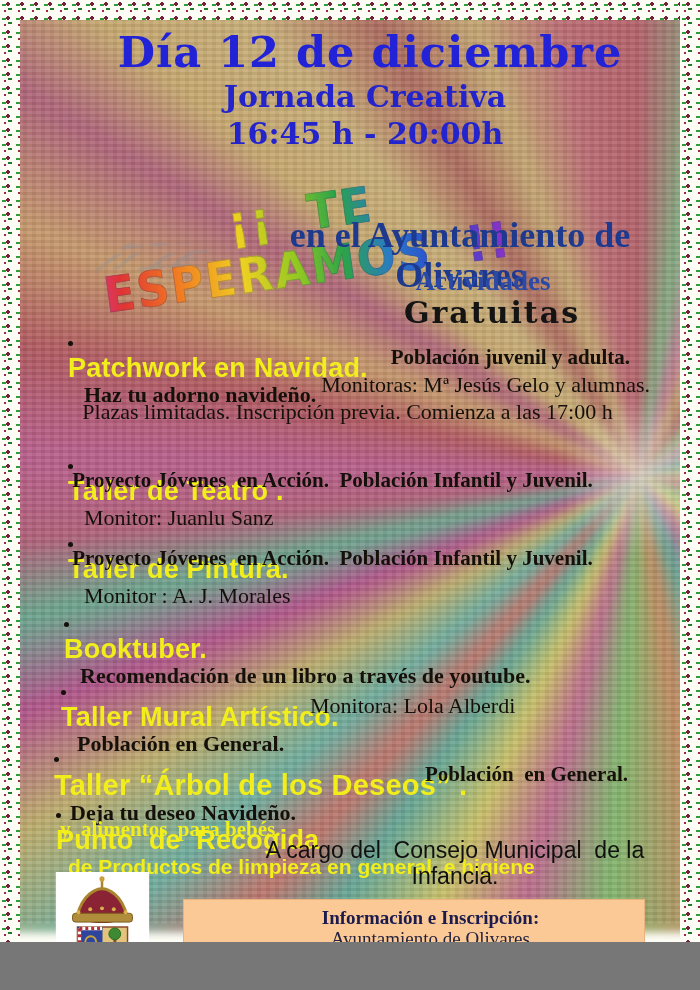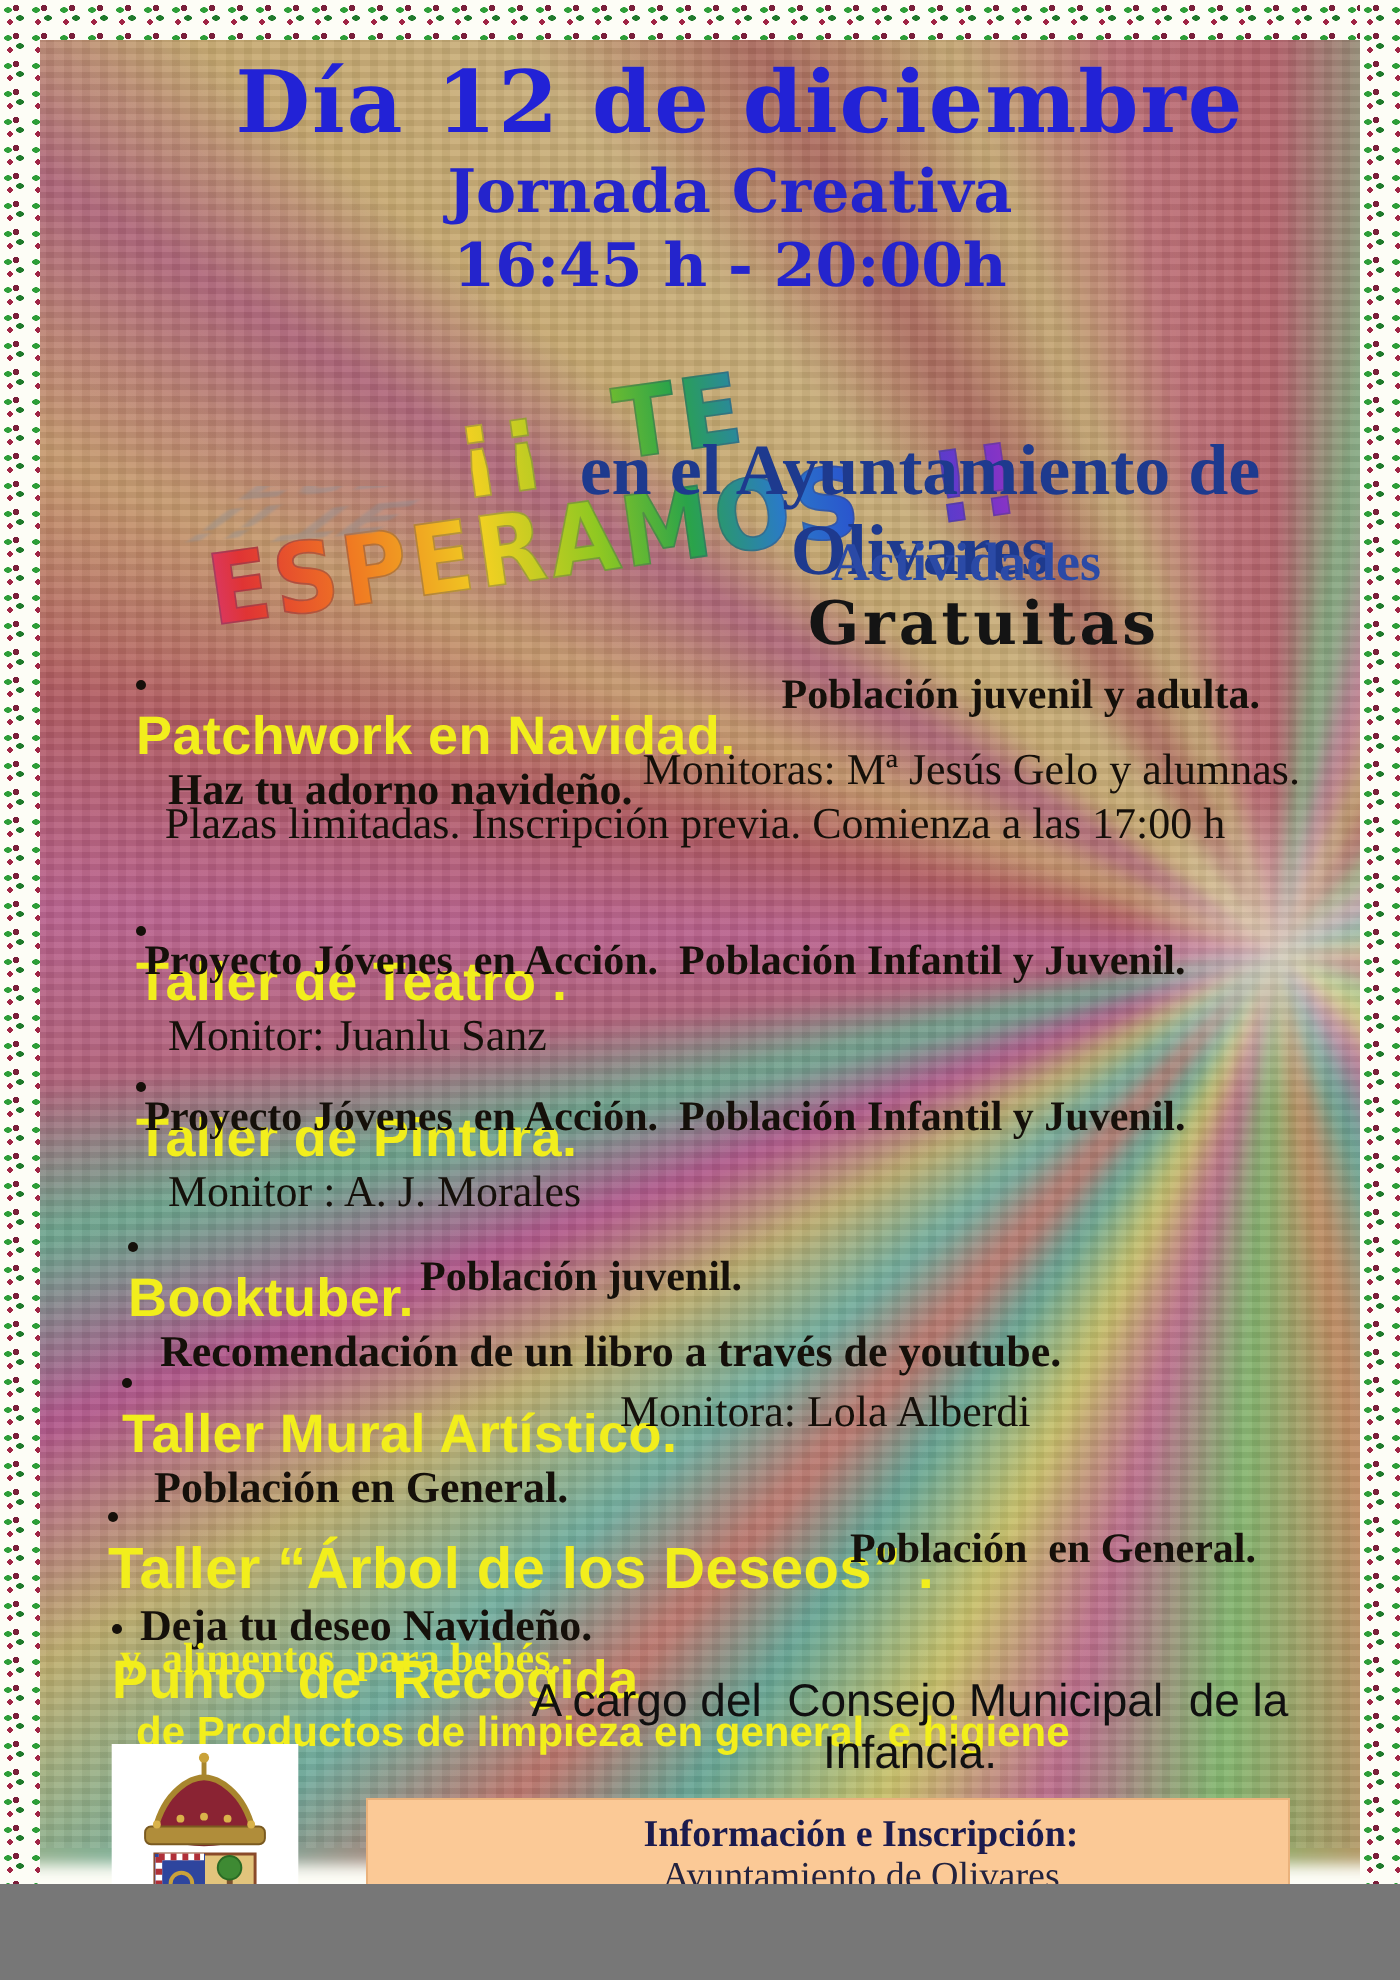--- a/index.html
+++ b/index.html
@@ -119,21 +119,21 @@
   <div class="line activline">
     <span class="activword">Actividades</span>
     <span class="freeword">Gratuitas</span>
   </div>
 
   <div class="line" style="left:52px;top:317px;">
     <span class="bullet"></span>
     <span class="ytitle">Patchwork en Navidad.</span>
     <span class="btag">Haz tu adorno navideño.</span>
   </div>
-  <div class="line bline" style="right:70px;top:336px;text-align:center;">Población juvenil y adulta.</div>
+  <div class="line bline" style="right:70px;top:346px;text-align:center;">Población juvenil y adulta.</div>
   <div class="line rline" style="right:50px;top:373px;text-align:right;">Monitoras: Mª Jesús Gelo y alumnas.</div>
   <div class="line rline" style="left:40px;right:45px;top:400px;text-align:center;">Plazas limitadas. Inscripción previa. Comienza a las 17:00 h</div>
 
   <div class="line" style="left:52px;top:440px;">
     <span class="bullet"></span>
     <span class="ytitle">Taller de Teatro .</span>
     <span class="rtag">Monitor: Juanlu Sanz</span>
   </div>
   <div class="line bline" style="left:40px;right:75px;top:469px;text-align:center;">Proyecto Jóvenes  en Acción.  Población Infantil y Juvenil.</div>
 
@@ -142,21 +142,20 @@
     <span class="ytitle">Taller de Pintura.</span>
     <span class="rtag">Monitor : A. J. Morales</span>
   </div>
   <div class="line bline" style="left:40px;right:75px;top:547px;text-align:center;">Proyecto Jóvenes  en Acción.  Población Infantil y Juvenil.</div>
 
   <div class="line" style="left:48px;top:598px;">
     <span class="bullet"></span>
     <span class="ytitle">Booktuber.</span>
     <span class="btag">Recomendación de un libro a través de youtube.</span>
   </div>
-  <div class="line bline" style="left:210px;top:627px;">Población juvenil.</div>
 
   <div class="line" style="left:45px;top:666px;">
     <span class="bullet"></span>
     <span class="ytitle">Taller Mural Artístico.</span>
     <span class="btag">Población en General.</span>
   </div>
   <div class="line rline" style="left:310px;top:694px;">Monitora: Lola Alberdi</div>
 
   <div class="line" style="left:38px;top:733px;">
     <span class="bullet"></span>

